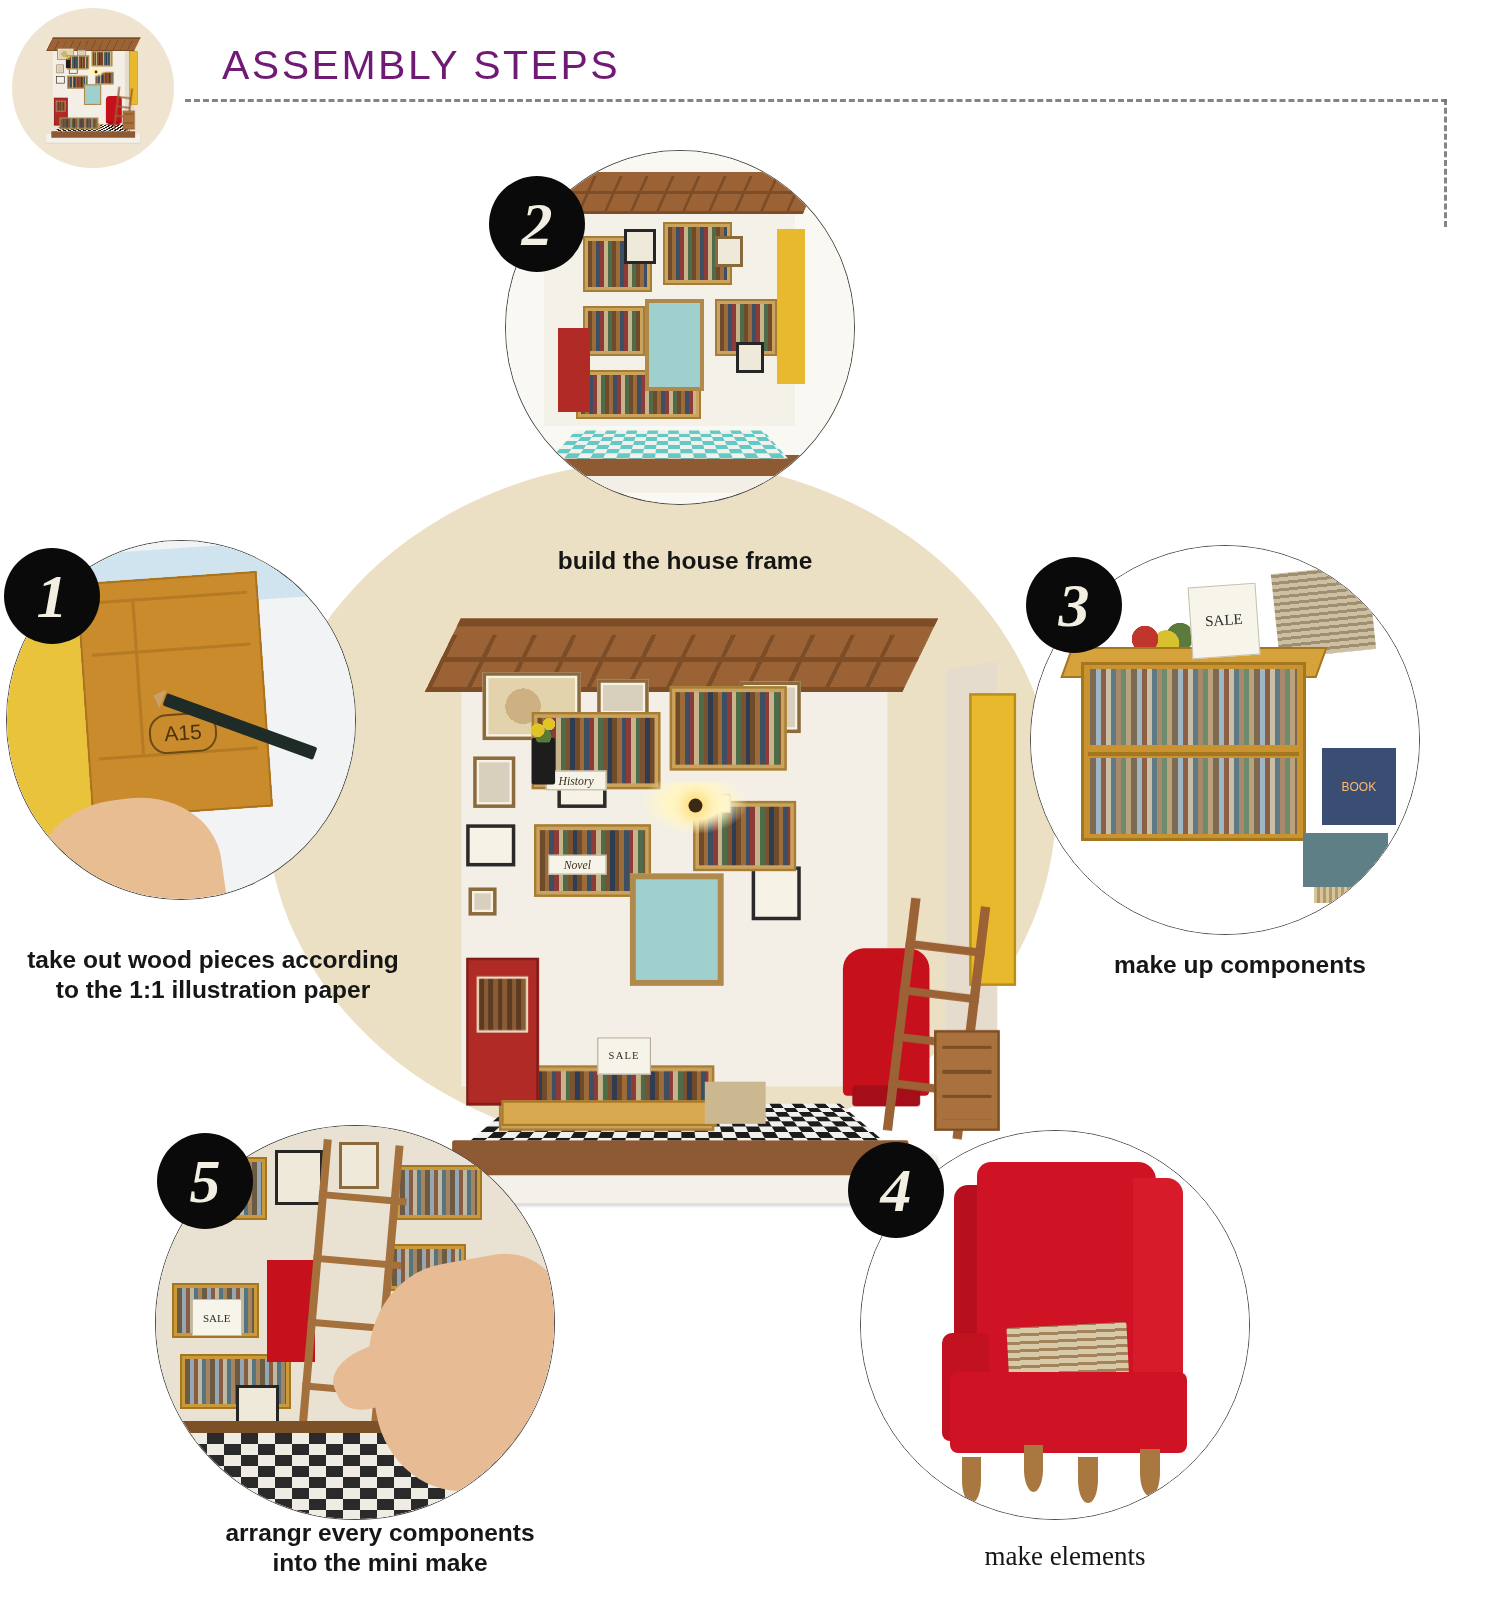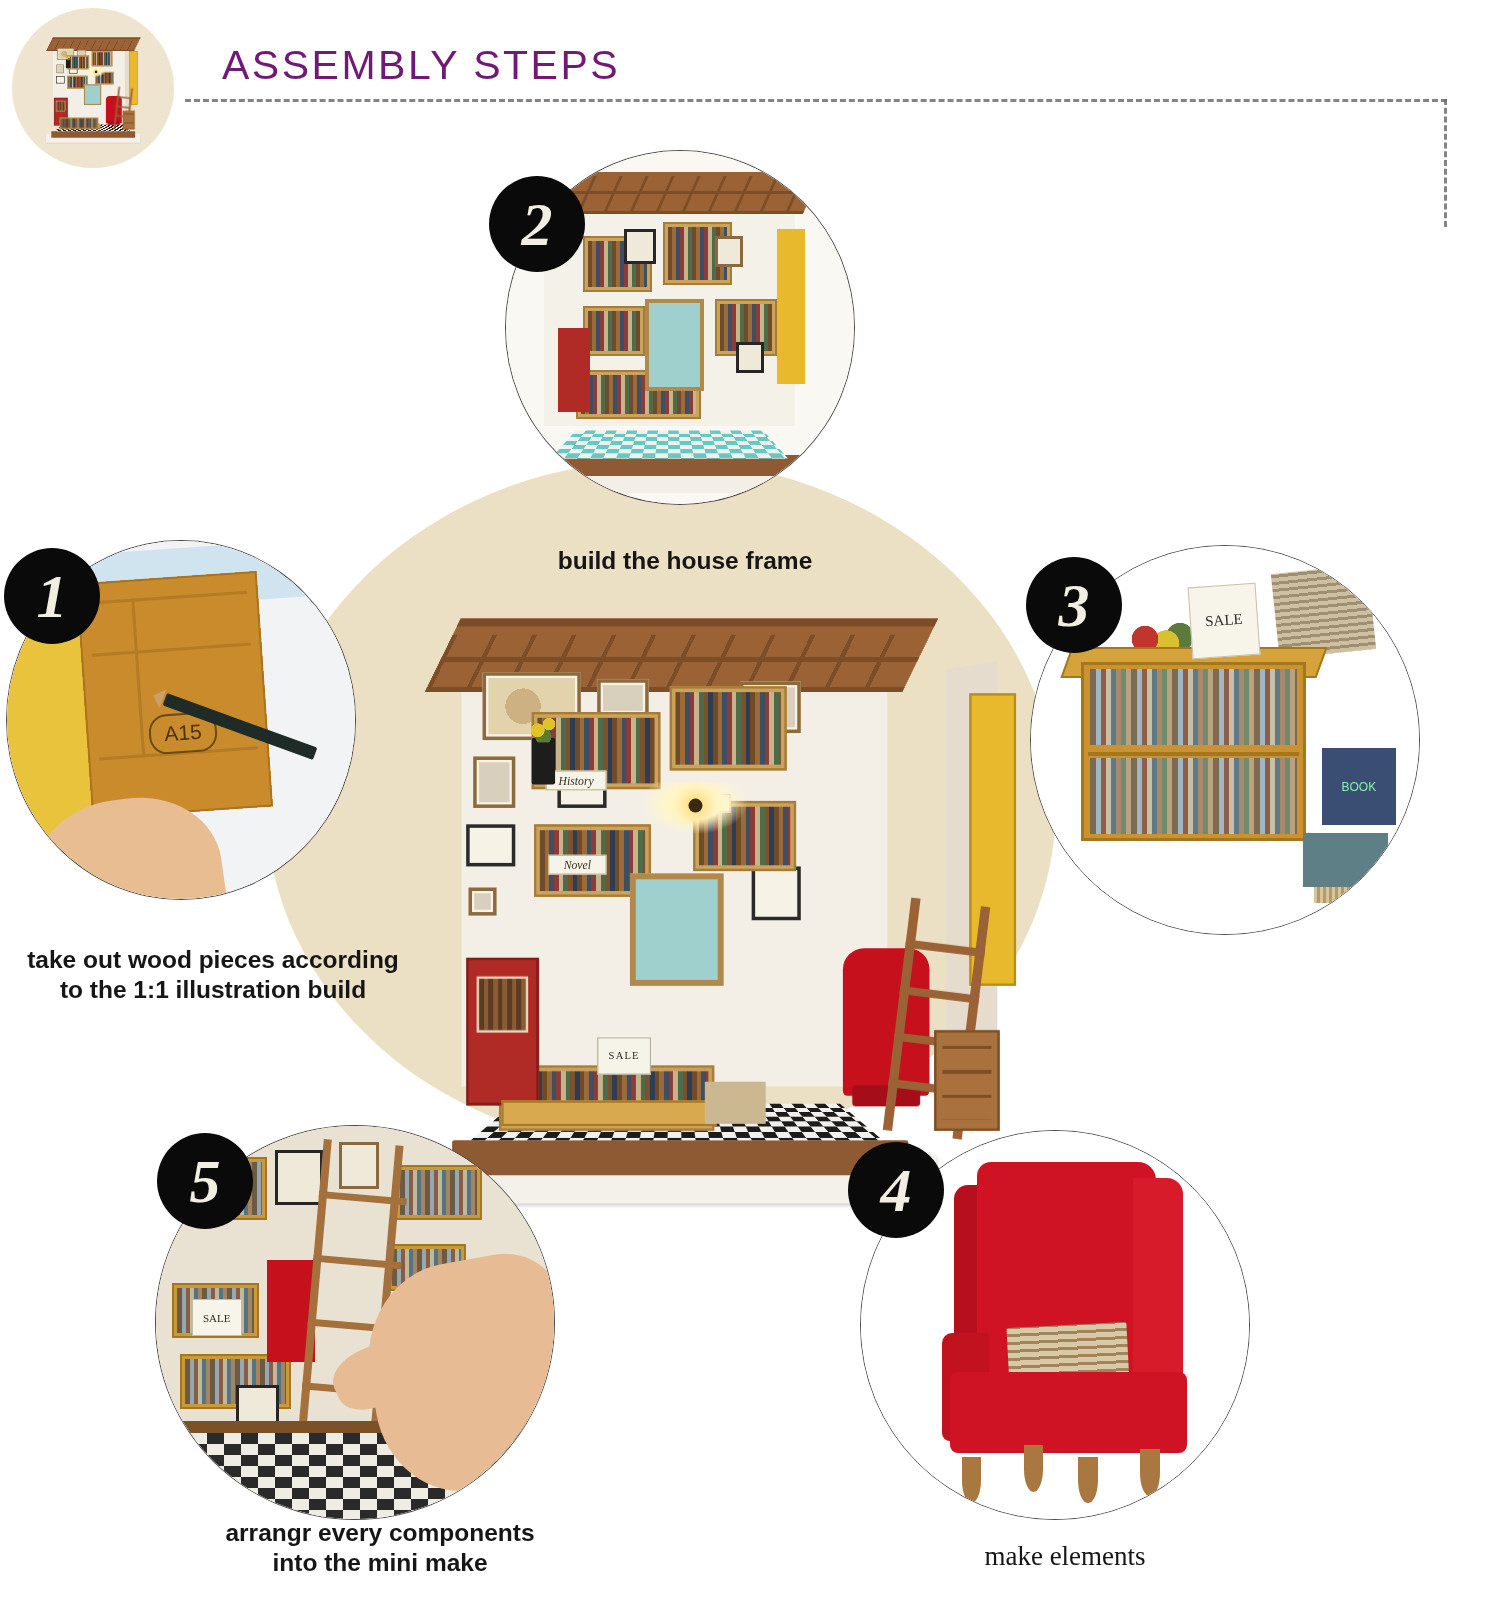--- a/index.html
+++ b/index.html
@@ -244,21 +244,21 @@
   .s3 .top{position:absolute;left:9%;top:26%;width:66%;height:8%;
     background:#d6a23c;border:2px solid #a3761f;box-sizing:border-box;transform:skewX(-20deg);}
   .s3 .sale{position:absolute;left:41%;top:10%;width:17%;height:18%;
     background:#f7f4ea;border:1px solid #c8c0aa;font-size:15px;
     display:flex;align-items:center;justify-content:center;
     font-family:"Liberation Serif", serif;transform:rotate(-4deg);color:#2d2d2d;}
   .s3 .stack{position:absolute;right:12%;top:6%;width:25%;height:22%;
     background:repeating-linear-gradient(0deg,#cdbfa2 0 4px,#9f8f70 4px 7px);
     transform:rotate(-6deg);}
   .s3 .bookblue{position:absolute;right:6%;top:52%;width:19%;height:20%;
-    background:#3a4d73;color:#86efac;font-size:12px;
+    background:#3a4d73;color:#fdba74;font-size:12px;
     display:flex;align-items:center;justify-content:center;
     font-family:"Liberation Sans",sans-serif;}
   .s3 .tealbox{position:absolute;right:8%;bottom:12%;width:22%;height:14%;
     background:#5e7f86;}
   .s3 .woodpile{position:absolute;right:3%;bottom:8%;width:24%;height:12%;
     background:repeating-linear-gradient(90deg,#d6c49b 0 3px,#b39a6d 3px 6px);}
   .s3 .flowers{position:absolute;left:24%;top:18%;width:18%;height:12%;
     background:radial-gradient(circle at 30% 50%,#c0352c 0 24%,transparent 25%),
                radial-gradient(circle at 60% 60%,#d8c02e 0 26%,transparent 27%),
                radial-gradient(circle at 80% 45%,#5c7a3c 0 22%,transparent 23%);}
@@ -446,21 +446,21 @@
           <i style="left:30%;top:8%;width:3px;height:66%;"></i>
         </div>
         <div class="a15">A15</div>
         <div class="pencil"></div>
         <div class="hand"></div>
       </div>
     </div>
     <div class="badge" style="left:-2px;top:8px;width:96px;height:96px;font-size:62px;">1</div>
   </div>
   <div class="caption" style="left:8px;top:945px;width:410px;">take out wood pieces according
-to the 1:1 illustration build</div>
+to the 1:1 illustration paper</div>
 
   <div class="node" style="left:505px;top:150px;width:350px;height:355px;">
     <div class="bubble" style="width:350px;height:355px;">
       <div class="s2">
         <div class="base"></div>
           <div class="plinth"></div>
         <div class="wall"></div>
           <div class="tile"></div>
           <div class="roof"></div>
         <div class="sh" style="left:22%;top:24%;width:20%;height:16%;"></div>
@@ -491,20 +491,21 @@
           <div class="row" style="bottom:4px;"></div>
         </div>
         <div class="bookblue">BOOK</div>
         <div class="woodpile"></div>
         <div class="tealbox"></div>
         <div class="sale">SALE</div>
       </div>
     </div>
     <div class="badge" style="left:-4px;top:12px;width:96px;height:96px;font-size:62px;">3</div>
   </div>
+  <div class="caption" style="left:1070px;top:950px;width:340px;">make up components</div>
 
   <div class="node" style="left:860px;top:1130px;width:390px;height:390px;">
     <div class="bubble" style="width:390px;height:390px;">
       <div class="s4">
         <div class="wingL"></div>
         <div class="back"></div>
         <div class="wingR"></div>
         <div class="armL"></div>
         <div class="books"></div>
         <div class="seat"></div>

